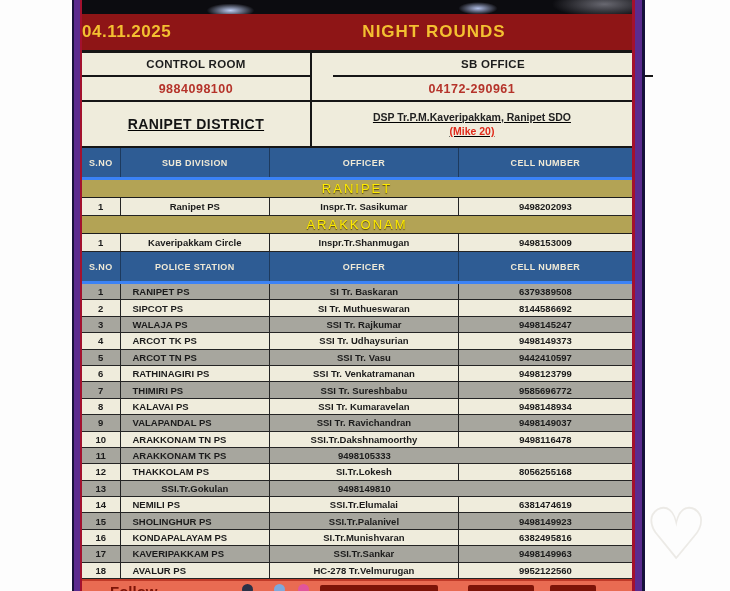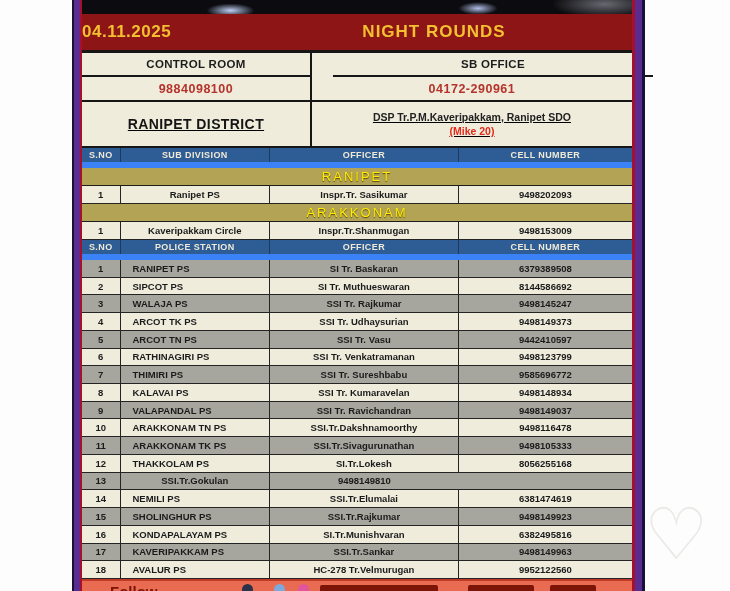--- a/index.html
+++ b/index.html
@@ -34,22 +34,22 @@
   .info-row .cell:last-child { border-right: none; }
   .info-row.hdr { height: 24px; gap: 21px; }
   .info-row.hdr .cell { font-weight: bold; font-size: 11.5px; color: #1c1c1c; letter-spacing: .3px; }
   .info-row.nums { height: 25px; }
   .info-row.nums .cell { font-weight: bold; font-size: 12.5px; color: #b5332a; letter-spacing: .5px; }
   .info-row.district { height: 46px; text-decoration: underline; }
   .info-row.district .big { font-weight: bold; font-size: 14px; color: #141414; letter-spacing: .4px; }
   .info-row.district .dsp-line { font-weight: bold; font-size: 10.5px; color: #222; }
   .info-row.district .mike { font-weight: bold; font-size: 10.5px; color: #e02a1b; margin-top: 2px; }
 
-  .tbl-header { display: grid; grid-template-columns: 7% 27.2% 34.3% 31.5%; height: 20px; flex: 0 0 auto;
-    background: #2e5c94; border-bottom: 6px solid #3b82f6; }
+  .tbl-header { display: grid; grid-template-columns: 7% 27.2% 34.3% 31.5%; height: 32px; flex: 0 0 auto;
+    background: #2e5c94; border-bottom: 3px solid #3b82f6; }
   .tbl-header .cell { display: flex; align-items: center; justify-content: center;
     color: #efe9d6; font-weight: bold; font-size: 9px; letter-spacing: .4px;
     border-right: 1px solid #1d3a5e; }
   .tbl-header .cell:last-child { border-right: none; }
 
   .banner { height: 18px; flex: 0 0 auto; background: #b3a355; display: flex; align-items: center; justify-content: center;
     color: #ffec00; font-weight: normal; font-size: 13px; letter-spacing: 2px;
     text-shadow: 0 1px 1px rgba(70,55,0,.85); border-bottom: 1px solid #1c1c1c; }
 
   .data-row { display: grid; grid-template-columns: 7% 27.2% 34.3% 31.5%; border-bottom: 1px solid #242424; }
@@ -212,21 +212,20 @@
   <div class="data-row station-row shade-cream">
     <div class="cell c-sno">10</div>
     <div class="cell c-name">ARAKKONAM TN PS</div>
     <div class="cell c-officer">SSI.Tr.Dakshnamoorthy</div>
     <div class="cell c-cell">9498116478</div>
   </div>
 
   <div class="data-row station-row shade-gray">
     <div class="cell c-sno">11</div>
     <div class="cell c-name">ARAKKONAM TK PS</div>
-    <div class="cell c-officer">SSI.Tr.Sivagurunathan</div>
     <div class="cell c-cell">9498105333</div>
   </div>
 
   <div class="data-row station-row shade-cream">
     <div class="cell c-sno">12</div>
     <div class="cell c-name">THAKKOLAM PS</div>
     <div class="cell c-officer">SI.Tr.Lokesh</div>
     <div class="cell c-cell">8056255168</div>
   </div>
 
@@ -239,21 +238,21 @@
   <div class="data-row station-row shade-cream">
     <div class="cell c-sno">14</div>
     <div class="cell c-name">NEMILI PS</div>
     <div class="cell c-officer">SSI.Tr.Elumalai</div>
     <div class="cell c-cell">6381474619</div>
   </div>
 
   <div class="data-row station-row shade-gray">
     <div class="cell c-sno">15</div>
     <div class="cell c-name">SHOLINGHUR PS</div>
-    <div class="cell c-officer">SSI.Tr.Rajkumar</div>
+    <div class="cell c-officer">SSI.Tr.Palanivel</div>
     <div class="cell c-cell">9498149923</div>
   </div>
 
   <div class="data-row station-row shade-cream">
     <div class="cell c-sno">16</div>
     <div class="cell c-name">KONDAPALAYAM PS</div>
     <div class="cell c-officer">SI.Tr.Munishvaran</div>
     <div class="cell c-cell">6382495816</div>
   </div>
 

